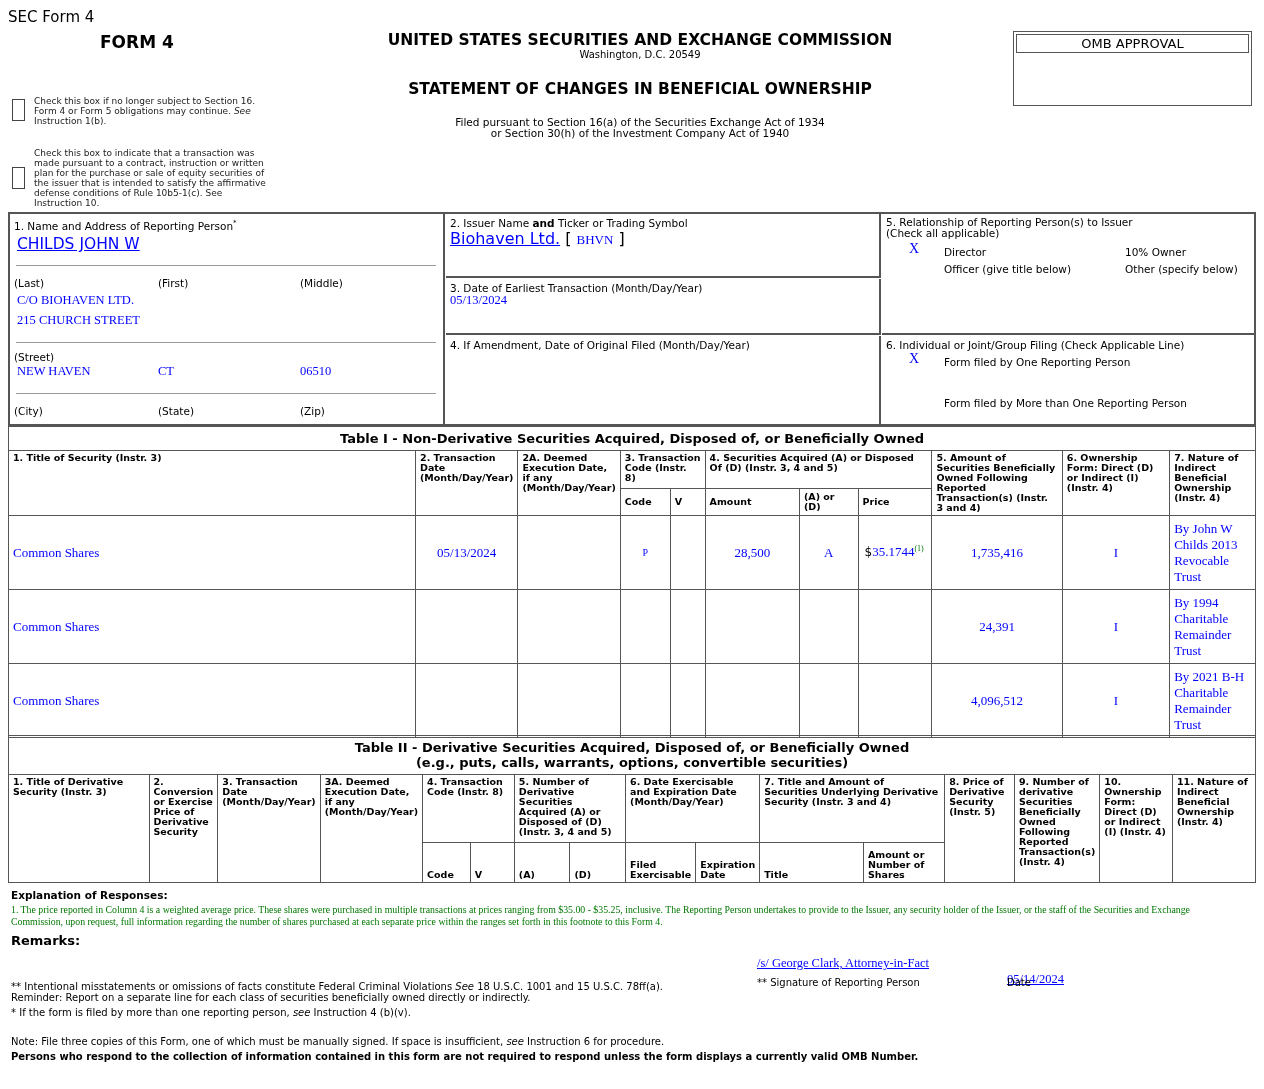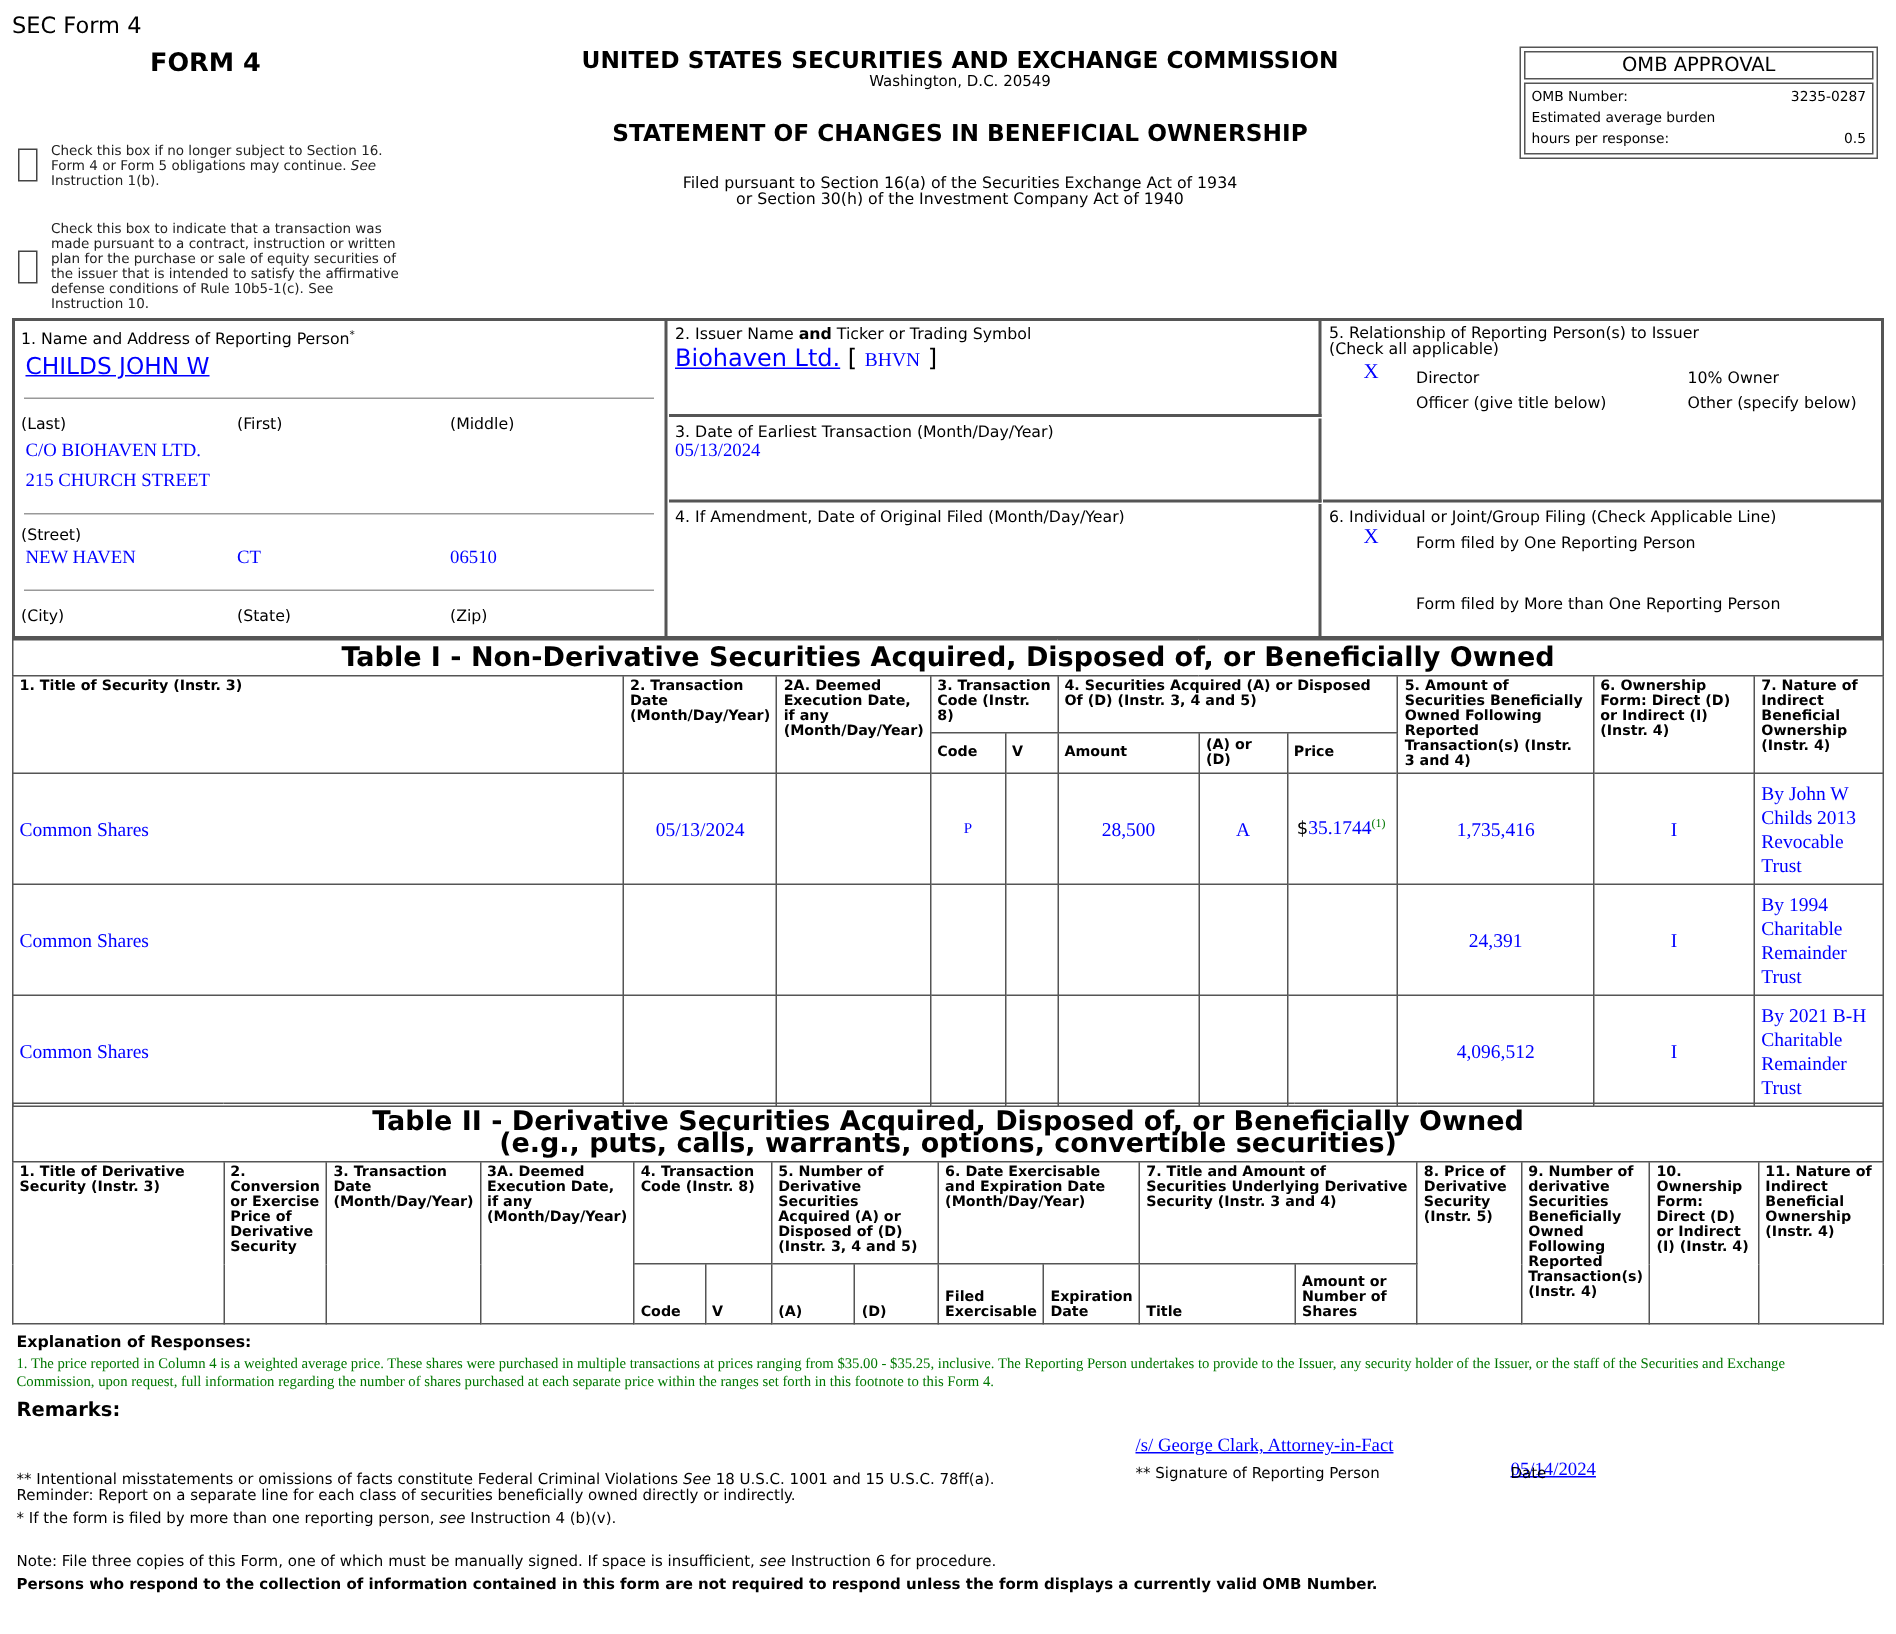--- a/index.html
+++ b/index.html
@@ -31,21 +31,21 @@
   .box { position: absolute; border: 2px solid #555; }
   .cell { position: absolute; border: 1px solid #555; }
   .lbl { font-size: 10.5px; }
   .hr-line { position: absolute; height: 1px; background: #999; left: 7px; right: 7px; }
 
   table.t { position: absolute; border-collapse: collapse; }
   table.t td, table.t th { border: 1.5px solid #555; vertical-align: top; padding: 2px 4px; }
   table.t th { font-size: 9.5px; font-weight: bold; text-align: left; line-height: 10px; }
   table.t td.data { vertical-align: middle; text-align: center; font-family: "Liberation Serif", serif; color: #0000ff; font-size: 13px; }
   table.t td.data.left { text-align: left; }
-  table.t .title-row th { text-align: center; font-size: 18px; line-height: 15px; padding: 4px; margin-left: 28px; }
+  table.t .title-row th { text-align: center; font-size: 13px; line-height: 15px; padding: 4px; margin-left: 28px; }
   sup.fn { color: #007700; font-size: 8px; }
 
   #explanation-head { left: 11px; top: 889px; font-size: 10.5px; font-weight: bold; }
   #footnote { left: 11px; top: 904px; width: 1230px; font-size: 9.8px; line-height: 12px; }
   #remarks-head { left: 11px; top: 933px; font-size: 13px; font-weight: bold; }
   #sig { left: 757px; top: 956px; font-size: 12.5px; }
   #sig-date { left: 1007px; top: 956px; font-size: 12.5px; }
   #sig-label { left: 757px; top: 977px; font-size: 10px; }
   #date-label { left: 1007px; top: 977px; font-size: 10px; }
   .note { position: absolute; left: 11px; font-size: 10px; }
@@ -65,33 +65,20 @@
 
 <div class="chk" style="left:12px; top:99px;"></div>
 <div class="chk-text" style="left:34px; top:96px; width:230px;">
   <span>Check this box if no longer subject to Section 16. Form 4 or Form 5 obligations may continue. </span><i>See</i><span> Instruction 1(b).</span>
 </div>
 <div class="chk" style="left:12px; top:167px;"></div>
 <div class="chk-text" style="left:34px; top:148px; width:236px;">Check this box to indicate that a transaction was made pursuant to a contract, instruction or written plan for the purchase or sale of equity securities of the issuer that is intended to satisfy the affirmative defense conditions of Rule 10b5-1(c). See Instruction 10.</div>
 
 <div id="omb" class="abs">
   <div class="omb-head">OMB APPROVAL</div>
-  <div class="omb-body">
-    <div class="row">
-        <span>OMB Number:</span>
-        <span>3235-0287</span>
-      </div>
-    <div class="row">
-        <span>Estimated average burden</span>
-      </div>
-    <div class="row">
-        <span>hours per response:</span>
-        <span>0.5</span>
-      </div>
-  </div>
 </div>
 
 <div class="box" style="left:8px; top:212px; width:1248px; height:214px;"></div>
 
 <div class="cell" style="left:9px; top:213px; width:436px; height:212px; border:none; border-right:2px solid #555;">
   <div class="abs lbl" style="left:5px; top:6px;"><span>1. Name and Address of Reporting Person</span><sup style="font-size:7px;">*</sup></div>
   <a class="abs lnk" style="left:8px; top:22px; font-size:15.5px;">CHILDS JOHN W</a>
   <div class="hr-line" style="top:52px;"></div>
   <div class="abs lbl" style="left:5px; top:64px;">(Last)</div>
   <div class="abs lbl" style="left:149px; top:64px;">(First)</div>

